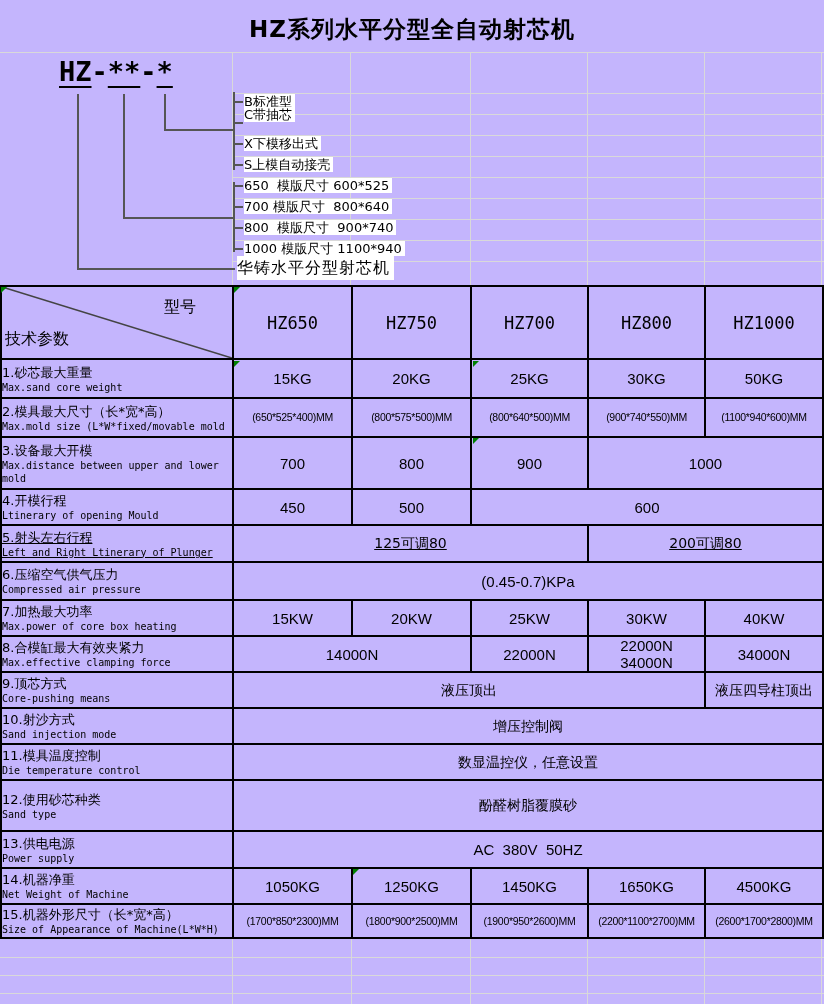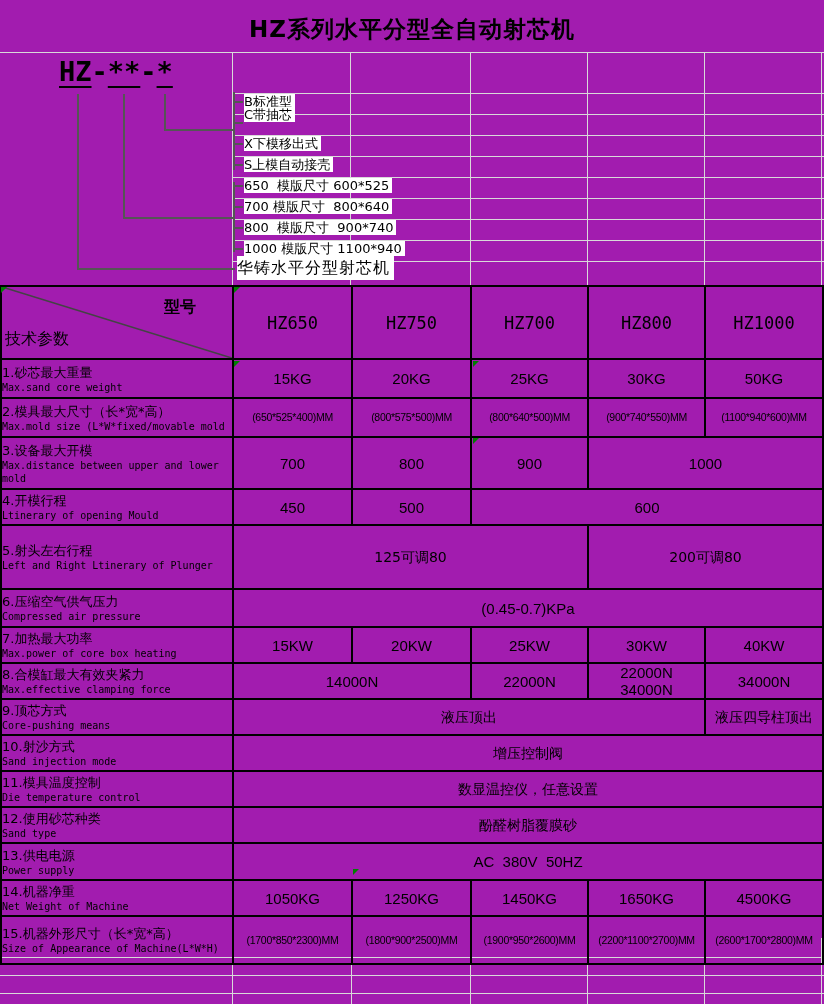--- a/index.html
+++ b/index.html
@@ -1,16 +1,16 @@
 <!DOCTYPE html>
 <html><head>
 <meta charset="utf-8">
 <style>
   html,body{margin:0;padding:0;background:#fff;}
-  #screen{position:relative;width:824px;height:1004px;background:#a21caf;overflow:hidden;
+  #screen{position:relative;width:824px;height:1004px;background:#c4b5fd;overflow:hidden;
           font-family:"DejaVu Sans",sans-serif;color:#000;}
   
   .title{position:absolute;top:14px;left:0;width:824px;text-align:center;
          font-size:23px;font-weight:bold;letter-spacing:1px;}
   
   .code{position:absolute;left:59px;top:56px;font-family:"DejaVu Sans Mono",monospace;
         font-size:27px;font-weight:bold;letter-spacing:0;}
   .code u{text-decoration:underline;text-underline-offset:5px;}
   
   .ln{position:absolute;background:#555;}
@@ -21,21 +21,21 @@
           background:#fff;padding-right:4px;letter-spacing:1px;}
   
   .gl{position:absolute;background:#d9d9d9;}
   
   .gt{position:absolute;width:0;height:0;border-top:6px solid #008000;border-right:6px solid transparent;}
   
   table.spec{position:absolute;left:0;top:285px;border-collapse:collapse;table-layout:fixed;
              width:822px;}
   table.spec th,table.spec td{border:2px solid #000;padding:0;overflow:hidden;}
   th.corner{position:relative;}
-  th.corner .tr-lab{position:absolute;right:36px;top:10px;font-size:16px;font-weight:bold;}
+  th.corner .tr-lab{position:absolute;right:36px;top:10px;font-size:16px;font-weight:normal;}
   th.corner .bl-lab{position:absolute;left:3px;bottom:8px;font-size:16px;font-weight:normal;}
   th.model{font-family:"DejaVu Sans Mono",monospace;font-size:17px;font-weight:normal;text-align:center;}
   td.lab{text-align:left;vertical-align:middle;padding:1px 2px 1px 3px;}
   td.lab .zh{font-size:13px;line-height:17px;white-space:pre;}
   td.lab .en{font-family:"DejaVu Sans Mono",monospace;font-size:10px;line-height:13px;}
   td.val{text-align:center;vertical-align:middle;font-family:Liberation Sans, sans-serif;
          font-size:15px;white-space:pre-wrap;line-height:17px;}
   td.val.sm{font-size:10.5px;letter-spacing:-0.3px;}
   td.val.cn{font-family:"DejaVu Sans",sans-serif;font-size:14px;}
   .diag{position:absolute;left:0;top:0;width:100%;height:100%;}
@@ -144,21 +144,21 @@
         </tr>
         <tr style="height: 36px; border-radius: 13px;">
           <td class="lab">
             <div class="zh">4.开模行程</div>
             <div class="en">Ltinerary of opening Mould</div>
           </td>
           <td class="val">450</td>
           <td class="val">500</td>
           <td class="val" colspan="3">600</td>
         </tr>
-        <tr style="height: 64px;">
+        <tr style="height: 37px; text-decoration: underline;">
           <td class="lab">
             <div class="zh">5.射头左右行程</div>
             <div class="en">Left and Right Ltinerary of Plunger</div>
           </td>
           <td class="val cn" colspan="3">125可调80</td>
           <td class="val cn" colspan="2">200可调80</td>
         </tr>
         <tr style="height: 38px;">
           <td class="lab">
             <div class="zh">6.压缩空气供气压力</div>
@@ -203,21 +203,21 @@
           </td>
           <td class="val cn" colspan="5">增压控制阀</td>
         </tr>
         <tr style="height: 36px;">
           <td class="lab">
             <div class="zh">11.模具温度控制</div>
             <div class="en">Die temperature control</div>
           </td>
           <td class="val cn" colspan="5">数显温控仪，任意设置</td>
         </tr>
-        <tr style="height: 36px;">
+        <tr style="height: 51px;">
           <td class="lab">
             <div class="zh">12.使用砂芯种类</div>
             <div class="en">Sand type</div>
           </td>
           <td class="val cn" colspan="5">酚醛树脂覆膜砂</td>
         </tr>
         <tr style="height: 37px;">
           <td class="lab">
             <div class="zh">13.供电电源</div>
             <div class="en">Power supply</div>
@@ -228,21 +228,21 @@
           <td class="lab">
             <div class="zh">14.机器净重</div>
             <div class="en">Net Weight of Machine</div>
           </td>
           <td class="val">1050KG</td>
           <td class="val">1250KG</td>
           <td class="val">1450KG</td>
           <td class="val">1650KG</td>
           <td class="val">4500KG</td>
         </tr>
-        <tr style="height: 48px; margin-left: 25px;">
+        <tr style="height: 34px; margin-left: 25px;">
           <td class="lab">
             <div class="zh">15.机器外形尺寸（长*宽*高）</div>
             <div class="en">Size of Appearance of Machine(L*W*H)</div>
           </td>
           <td class="val sm">(1700*850*2300)MM</td>
           <td class="val sm">(1800*900*2500)MM</td>
           <td class="val sm">(1900*950*2600)MM</td>
           <td class="val sm">(2200*1100*2700)MM</td>
           <td class="val sm">(2600*1700*2800)MM</td>
         </tr>

